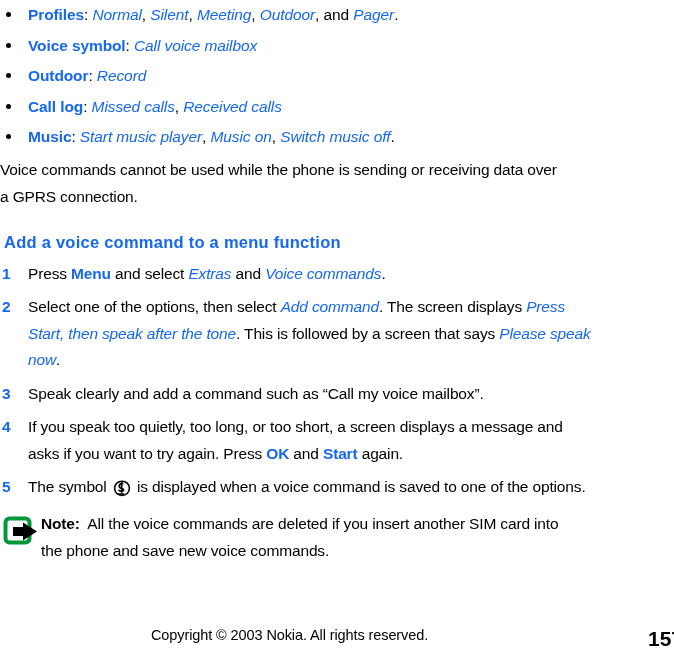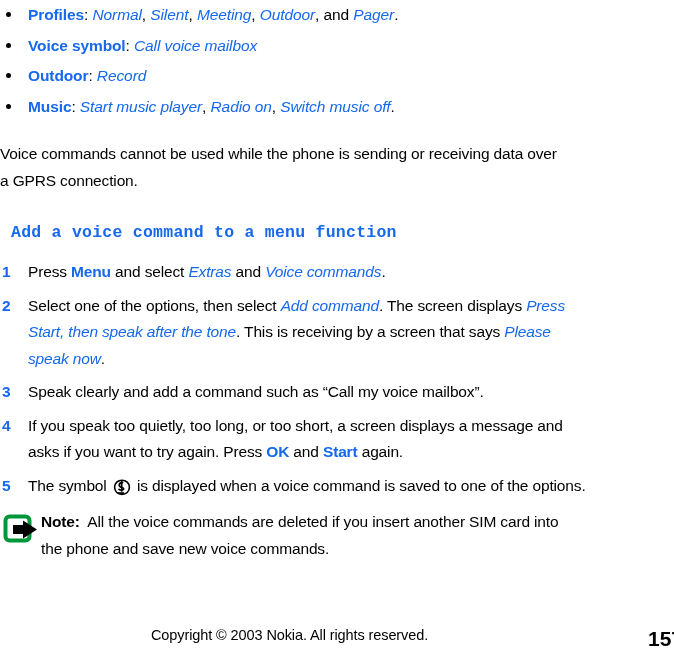--- a/index.html
+++ b/index.html
@@ -58,33 +58,32 @@
   }
 
   
   .body-para {
     font-size: 15.5px;
     line-height: 27px;
     letter-spacing: -0.15px;
     width: 566px;
     margin: 0;
   }
-  .para-gap-top { margin-top: 18px; }
+  .para-gap-top { margin-top: 3px; }
 
   
   .section-heading {
     color: #1668ec;
     font-weight: bold;
     font-size: 16.5px;
     letter-spacing: 0.25px;
     line-height: 22px;
-    margin: 11px;
+    margin: 4px;
     padding-top: 17px;
     padding-bottom: 4px;
-    font-family: Liberation Mono, monospace;
   }
 
   
   .steps {
     margin: 0;
     padding: 0;
     list-style: none;
   }
   .step {
     position: relative;
@@ -166,30 +165,31 @@
 </head>
 <body>
 
 <div class="page">
   <div class="content">
 
     <ul class="bullet-list" id="bullet-list">
         <li class="bullet-item"><span class="dot"></span><span class="bluebold">Profiles</span><span>: </span><span><span class="blueital">Normal</span><span>, </span><span class="blueital">Silent</span><span>, </span><span class="blueital">Meeting</span><span>, </span><span class="blueital">Outdoor</span><span>, and </span><span class="blueital">Pager</span><span>.</span></span></li>
         <li class="bullet-item"><span class="dot"></span><span class="bluebold">Voice symbol</span><span>: </span><span><span class="blueital">Call voice mailbox</span></span></li>
         <li class="bullet-item"><span class="dot"></span><span class="bluebold">Outdoor</span><span>: </span><span><span class="blueital">Record</span></span></li>
-        <li class="bullet-item"><span class="dot"></span><span class="bluebold">Music</span><span>: </span><span><span class="blueital">Start music player</span><span>, </span><span class="blueital">Radio on</span><span>, </span><span class="blueital">Switch music off</span><span>.</span></span></li>
+        <li class="bullet-item"><span class="dot"></span><span class="bluebold">Call log</span><span>: </span><span><span class="blueital">Missed calls</span><span>, </span><span class="blueital">Received calls</span></span></li>
+        <li class="bullet-item"><span class="dot"></span><span class="bluebold">Music</span><span>: </span><span><span class="blueital">Start music player</span><span>, </span><span class="blueital">Music on</span><span>, </span><span class="blueital">Switch music off</span><span>.</span></span></li>
       </ul>
 
     <p class="body-para para-gap-top">Voice commands cannot be used while the phone is sending or receiving data over a GPRS connection.</p>
 
     <h2 class="section-heading">Add a voice command to a menu function</h2>
 
     <ol class="steps" id="steps-list">
         <li class="step"><span class="num">1</span><span><span>Press </span><span class="bluebold">Menu</span><span> and select </span><span class="blueital">Extras</span><span> and </span><span class="blueital">Voice commands</span><span>.</span></span></li>
-        <li class="step"><span class="num">2</span><span><span>Select one of the options, then select </span><span class="blueital">Add command</span><span>. The screen displays </span><span class="blueital">Press Start, then speak after the tone</span><span>. This is receiving by a screen that says </span><span class="blueital">Please speak now</span><span>.</span></span></li>
+        <li class="step"><span class="num">2</span><span><span>Select one of the options, then select </span><span class="blueital">Add command</span><span>. The screen displays </span><span class="blueital">Press Start, then speak after the tone</span><span>. This is followed by a screen that says </span><span class="blueital">Please speak now</span><span>.</span></span></li>
         <li class="step"><span class="num">3</span><span><span>Speak clearly and add a command such as “Call my voice mailbox”.</span></span></li>
         <li class="step"><span class="num">4</span><span><span>If you speak too quietly, too long, or too short, a screen displays a message and asks if you want to try again. Press </span><span class="bluebold">OK</span><span> and </span><span class="bluebold">Start</span><span> again.</span></span></li>
         <li class="step"><span class="num">5</span><span><span>The symbol </span><span class="sym-glyph"><svg width="18" height="17" viewBox="0 0 18 17" xmlns="http://www.w3.org/2000/svg">
                 <path d="M9,1.2 C13.1,1.2 16.4,4 16.4,8.3 C16.4,12.6 13.1,15.4 9,15.4 C4.9,15.4 1.6,12.6 1.6,8.3 C1.6,4 4.9,1.2 9,1.2 Z" fill="none" stroke="#000000" stroke-width="1.6"></path>
                 <path d="M9.6,3.6 C7.6,3.6 6.2,4.6 6.2,6.1 C6.2,7.4 7.2,8.1 8.8,8.5 C10.0,8.8 10.6,9.1 10.6,9.8 C10.6,10.6 9.8,11.1 8.6,11.1 C7.5,11.1 6.6,10.8 6.0,10.3" fill="none" stroke="#000000" stroke-width="1.7" stroke-linecap="round"></path>
                 <rect x="7.9" y="2.1" width="1.6" height="10.6" fill="#000000"></rect>
                 <rect x="4.6" y="13.2" width="6.6" height="1.7" fill="#000000"></rect>
               </svg></span><span> is displayed when a voice command is saved to one of the options.</span></span></li>
       </ol>
 

